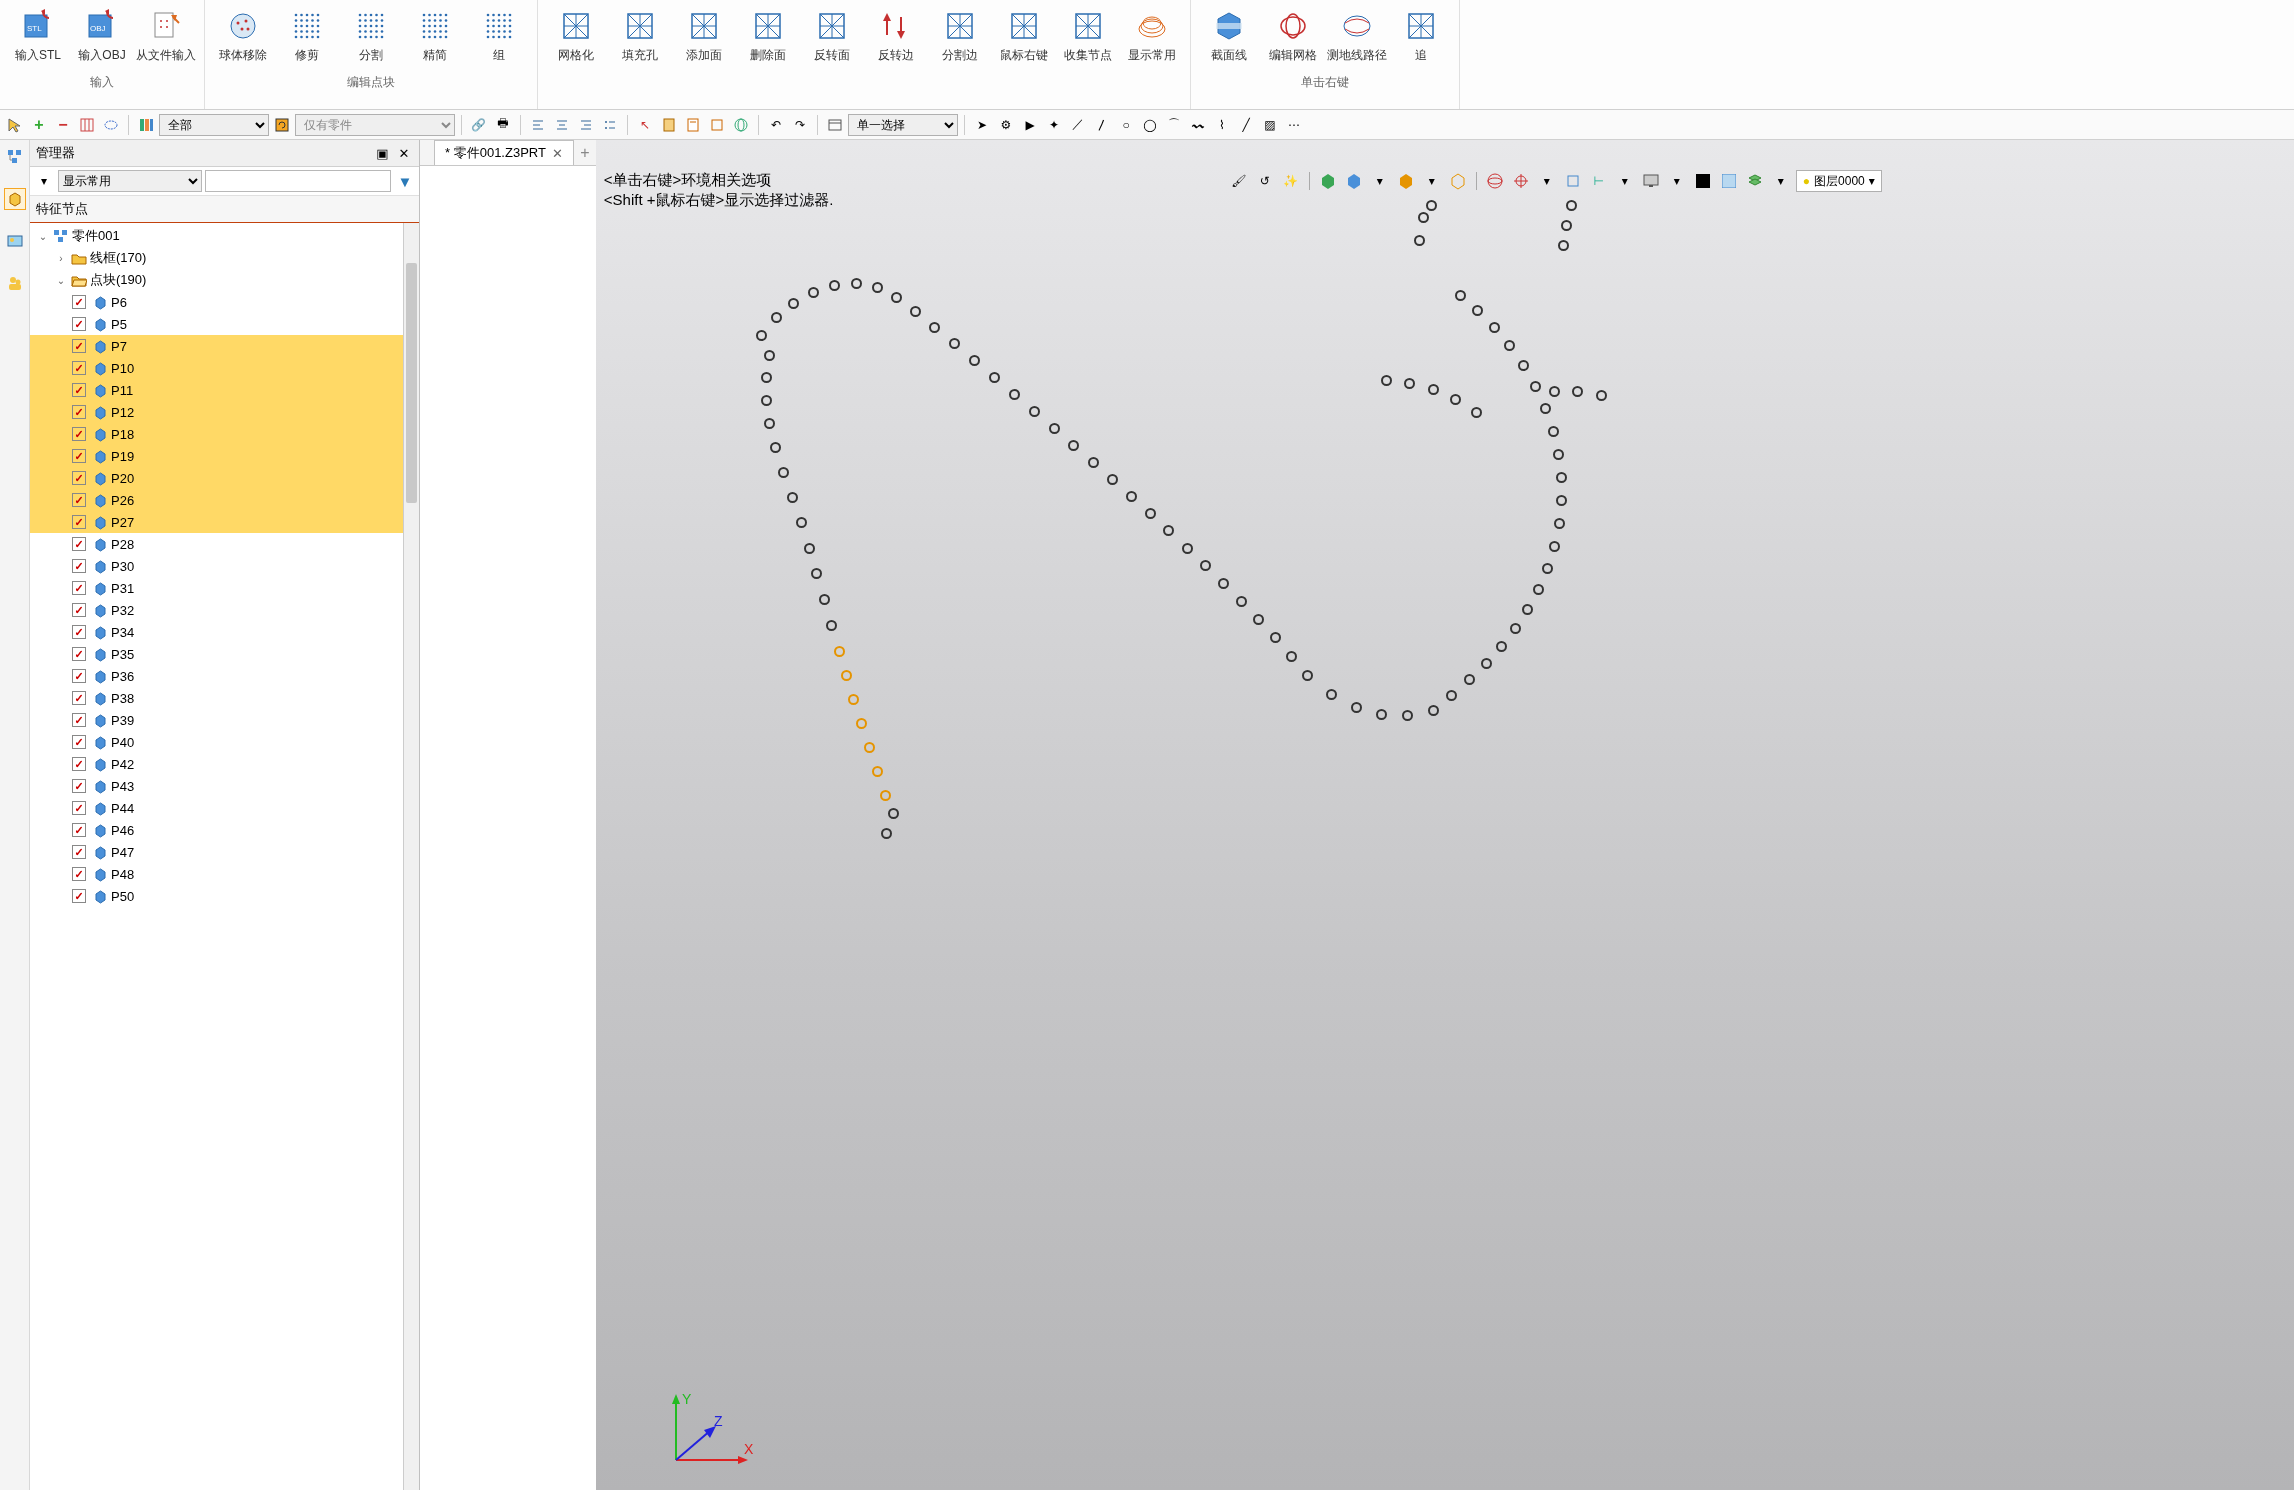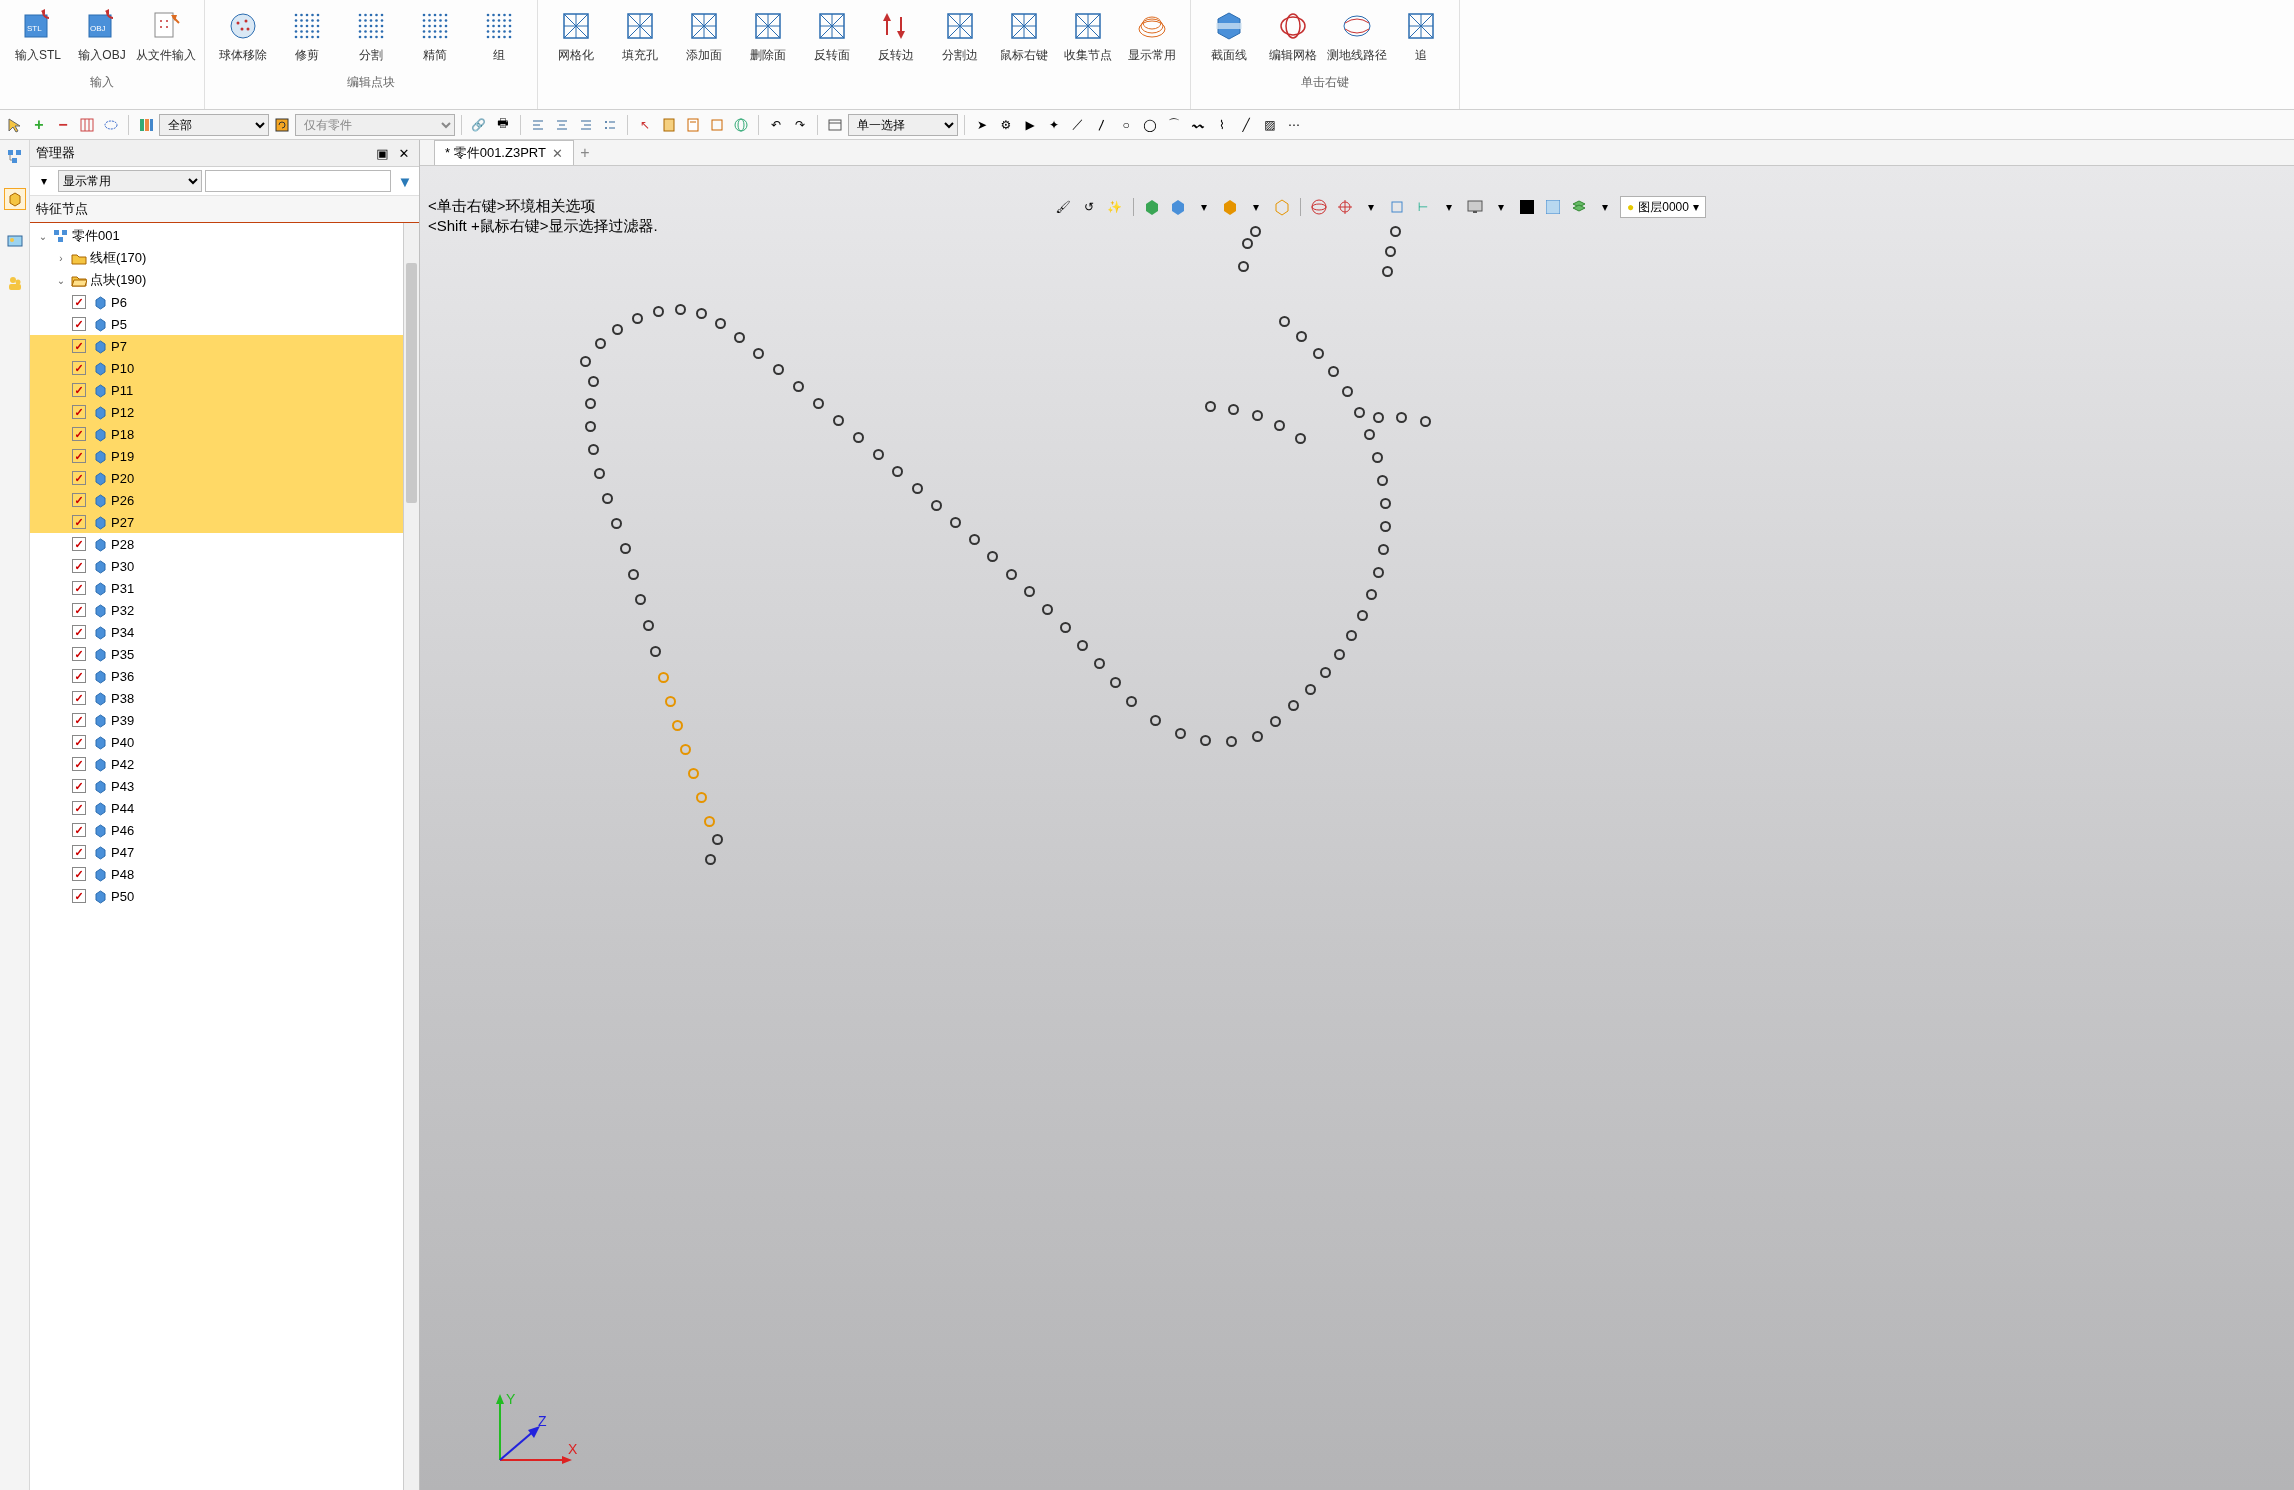--- a/index.html
+++ b/index.html
@@ -33,21 +33,21 @@
 .tree-row { display: flex; align-items: center; height: 22px; padding-left: 6px; cursor: pointer; }
 .tree-row.hl { background: #ffd966; }
 .tree-toggle { width: 14px; text-align: center; color: #666; font-size: 10px; }
 .tree-icon { width: 16px; height: 16px; margin: 0 3px; display: inline-flex; align-items:center; justify-content:center; }
 .tree-check { width: 14px; height: 14px; border: 1px solid #888; margin-right: 3px; display:inline-flex; align-items:center; justify-content:center; color:#c00; font-size:11px; font-weight:bold; }
 .tree-label { font-size: 13px; }
 .indent1 { padding-left: 24px; }
 .indent2 { padding-left: 42px; }
 
 
-.canvas-wrap { flex: 1; display: flex; flex-direction: column; position: relative; }
+.canvas-wrap { flex: 1; display: flex; flex-direction: row; position: relative; }
 .tabbar { display: flex; align-items: center; height: 26px; border-bottom: 1px solid #c8c8c8; background: #f4f4f4; }
 .tab { padding: 3px 10px; background: #fff; border: 1px solid #c0c0c0; border-bottom: none; font-size: 13px; display:flex; align-items:center; gap:6px; }
 .tab-close { cursor:pointer; color:#666; }
 .tab-add { width: 22px; text-align:center; color:#888; cursor:pointer; font-size:16px; }
 .hint { position: absolute; top: 30px; left: 8px; font-size: 15px; color: #000; line-height: 20px; }
 .ctx-toolbar { position: absolute; top: 28px; left: 630px; display:flex; align-items:center; gap:4px; background:rgba(255,255,255,0); padding:2px; }
 .ctx-btn { width:22px; height:22px; display:flex; align-items:center; justify-content:center; cursor:pointer; }
 .ctx-sep { width:1px; height:18px; background:#aaa; margin:0 3px; }
 .ctx-combo { height:22px; font-size:12px; border:1px solid #b0b0b0; display:inline-flex; align-items:center; padding:0 6px; gap:4px; background:#fff;}
 .canvas { flex:1; position:relative; background: linear-gradient(to bottom, #e8e8ea 0%, #c6c6c8 60%, #b4b4b6 100%); overflow:hidden; }

